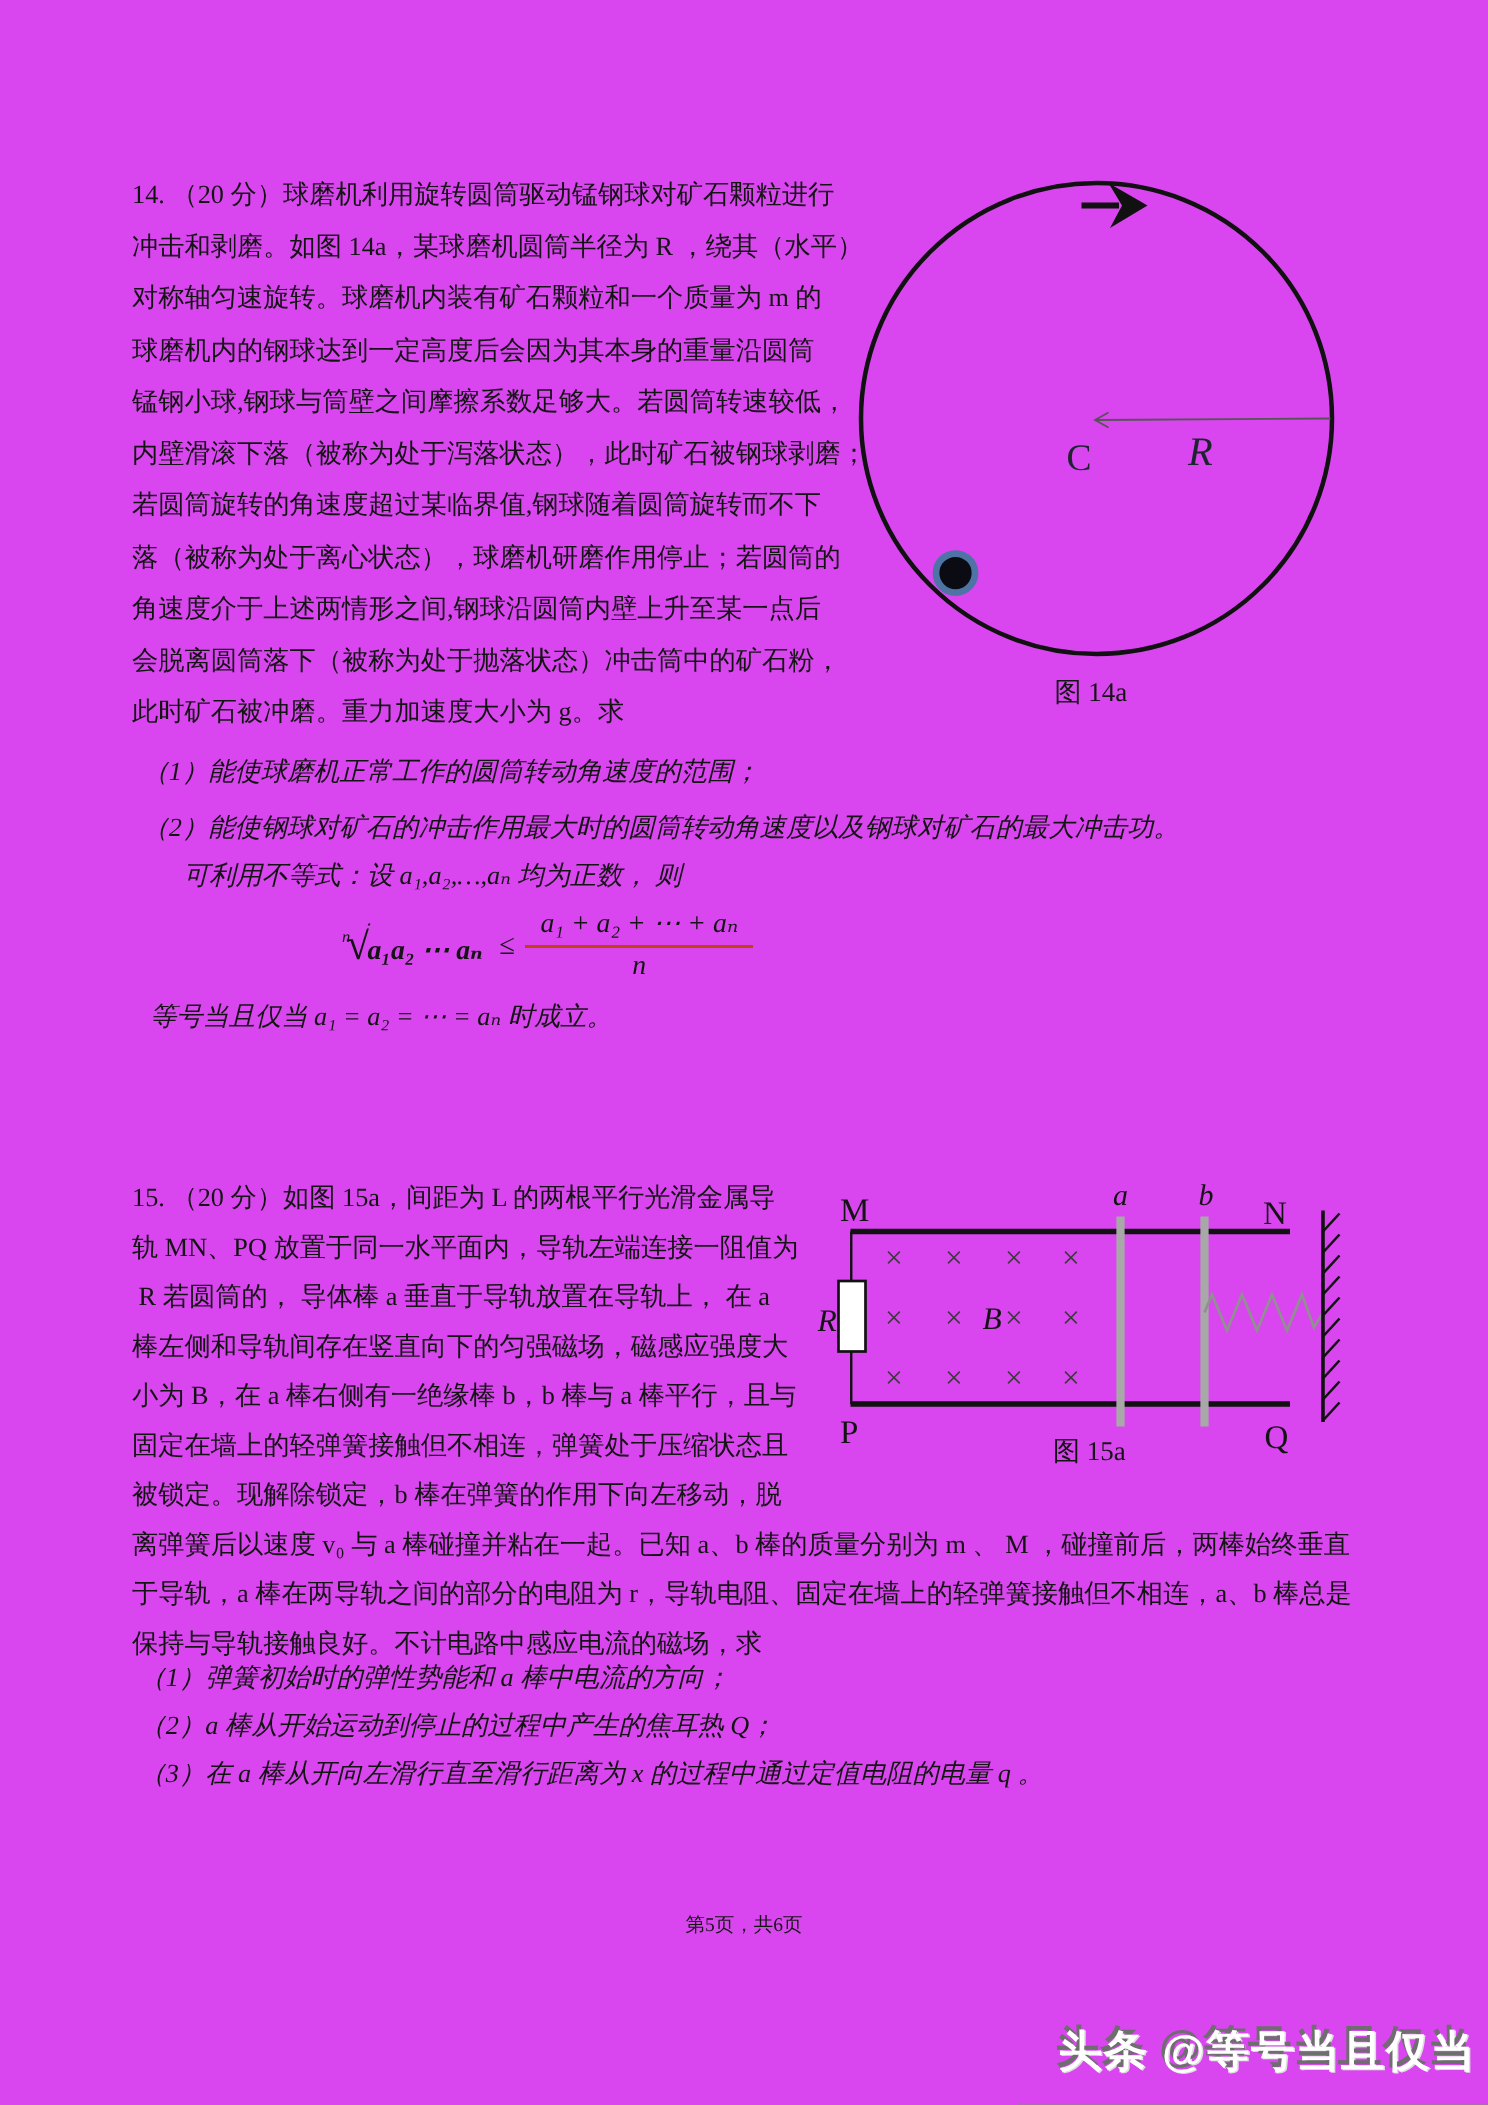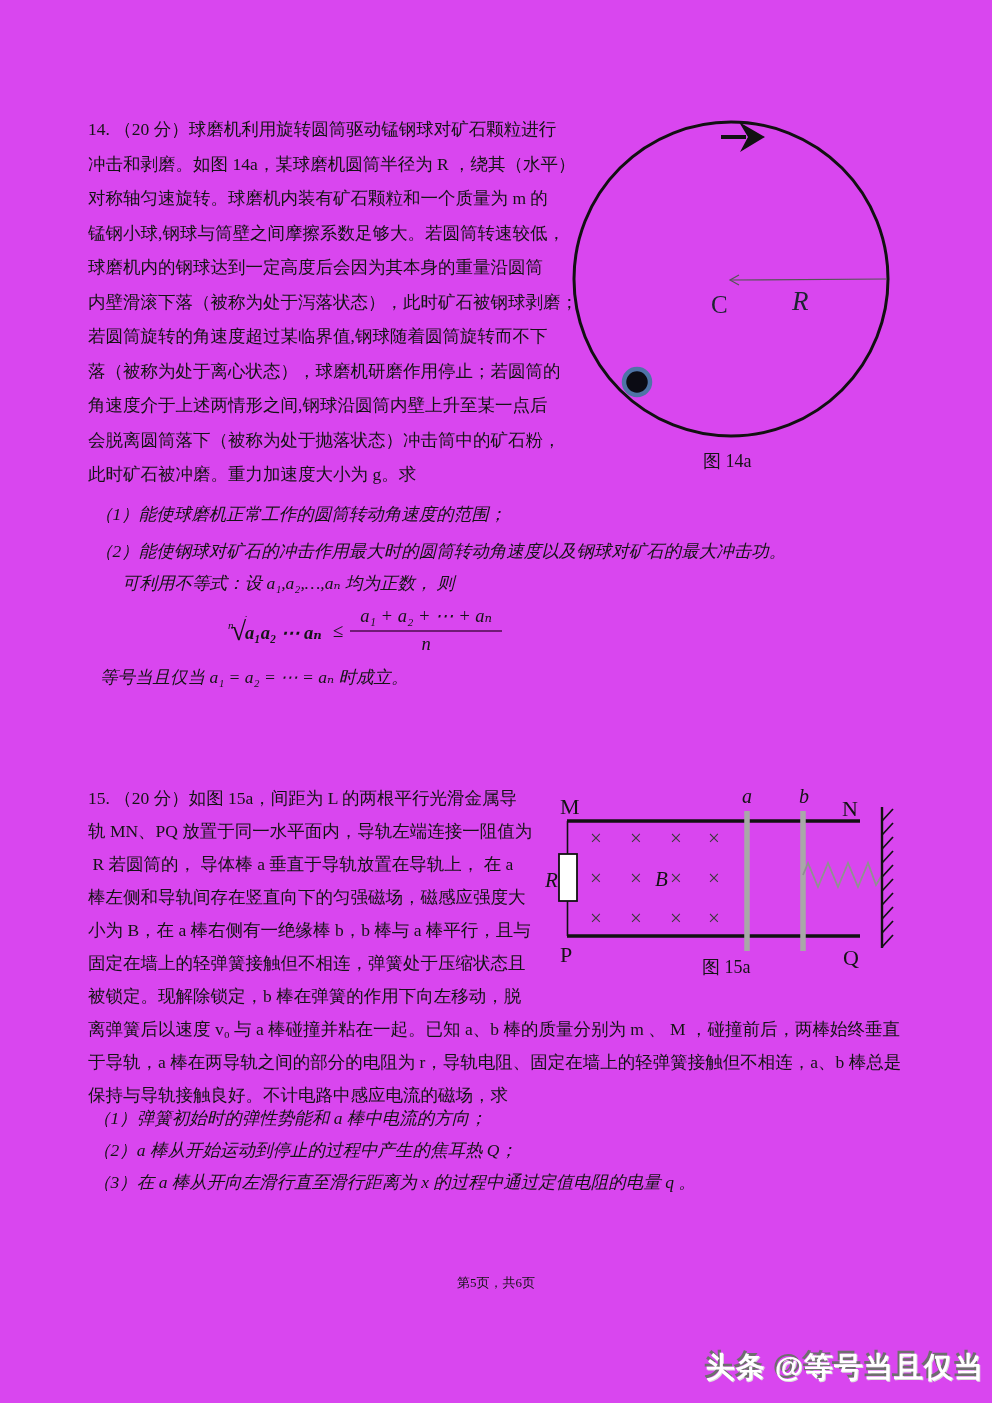--- a/index.html
+++ b/index.html
@@ -15,21 +15,21 @@
   .sline{position:absolute;white-space:pre;font-size:17.5px;line-height:22px;font-style:italic;}
   
   .formula{position:absolute;display:flex;align-items:center;gap:7px;
     font-style:italic;font-size:18.5px;}
   .radical{display:inline-flex;align-items:flex-start;}
   .rad-index{font-size:11px;margin-right:-3px;margin-top:2px;}
   .rad-sign{font-size:30px;line-height:1;font-style:normal;margin-top:-2px;}
   .radicand{border-top:2px solid #d946ef;padding:3px 4px 0 1px;margin-left:-3px;font-weight:bold;}
   .relation{font-style:normal;font-size:19px;}
   .fraction{display:inline-flex;flex-direction:column;align-items:center;line-height:1.15;}
-  .frac-num{border-bottom:2px solid #701a75;padding:0 10px 3px;}
+  .frac-num{border-bottom:2px solid #c2410c;padding:0 10px 3px;}
   .frac-den{padding-top:2px;}
   .fig-caption{position:absolute;font-size:18px;white-space:pre;}
   .footer{position:absolute;left:0;right:0;top:1274px;text-align:center;font-size:13px;}
   .watermark{
     position:absolute;right:8px;top:1348px;
     font-family:"Liberation Sans","DejaVu Sans",sans-serif;font-weight:bold;
     font-size:29px;letter-spacing:1px;color:#ffffff;
     text-shadow:-2px -3px 0 #6e6e6e,1px 1px 0 #dddddd;
   }
   svg text{font-family:"Liberation Serif","DejaVu Serif",serif;}
@@ -37,22 +37,22 @@
 </head>
 <body>
 
 <div class="page">
 
   <div>
     <div class="tblock lh14" style="left:88px;top:112px;">
       <div class="tline">14. （20 分）球磨机利用旋转圆筒驱动锰钢球对矿石颗粒进行</div>
       <div class="tline">冲击和剥磨。如图 14a，某球磨机圆筒半径为 R ，绕其（水平）</div>
       <div class="tline">对称轴匀速旋转。球磨机内装有矿石颗粒和一个质量为 m 的</div>
+      <div class="tline">球磨机内的钢球达到一定高度后会因为其本身的重量沿圆筒</div>
       <div class="tline">锰钢小球,钢球与筒壁之间摩擦系数足够大。若圆筒转速较低，</div>
-      <div class="tline">球磨机内的钢球达到一定高度后会因为其本身的重量沿圆筒</div>
       <div class="tline">内壁滑滚下落（被称为处于泻落状态），此时矿石被钢球剥磨；</div>
       <div class="tline">若圆筒旋转的角速度超过某临界值,钢球随着圆筒旋转而不下</div>
       <div class="tline">落（被称为处于离心状态），球磨机研磨作用停止；若圆筒的</div>
       <div class="tline">角速度介于上述两情形之间,钢球沿圆筒内壁上升至某一点后</div>
       <div class="tline">会脱离圆筒落下（被称为处于抛落状态）冲击筒中的矿石粉，</div>
       <div class="tline">此时矿石被冲磨。重力加速度大小为 g。求</div>
     </div>
 
     <div class="sline" style="left:95px;top:503px;">（1）能使球磨机正常工作的圆筒转动角速度的范围；</div>
     <div class="sline" style="left:95px;top:540px;">（2）能使钢球对矿石的冲击作用最大时的圆筒转动角速度以及钢球对矿石的最大冲击功。</div>

